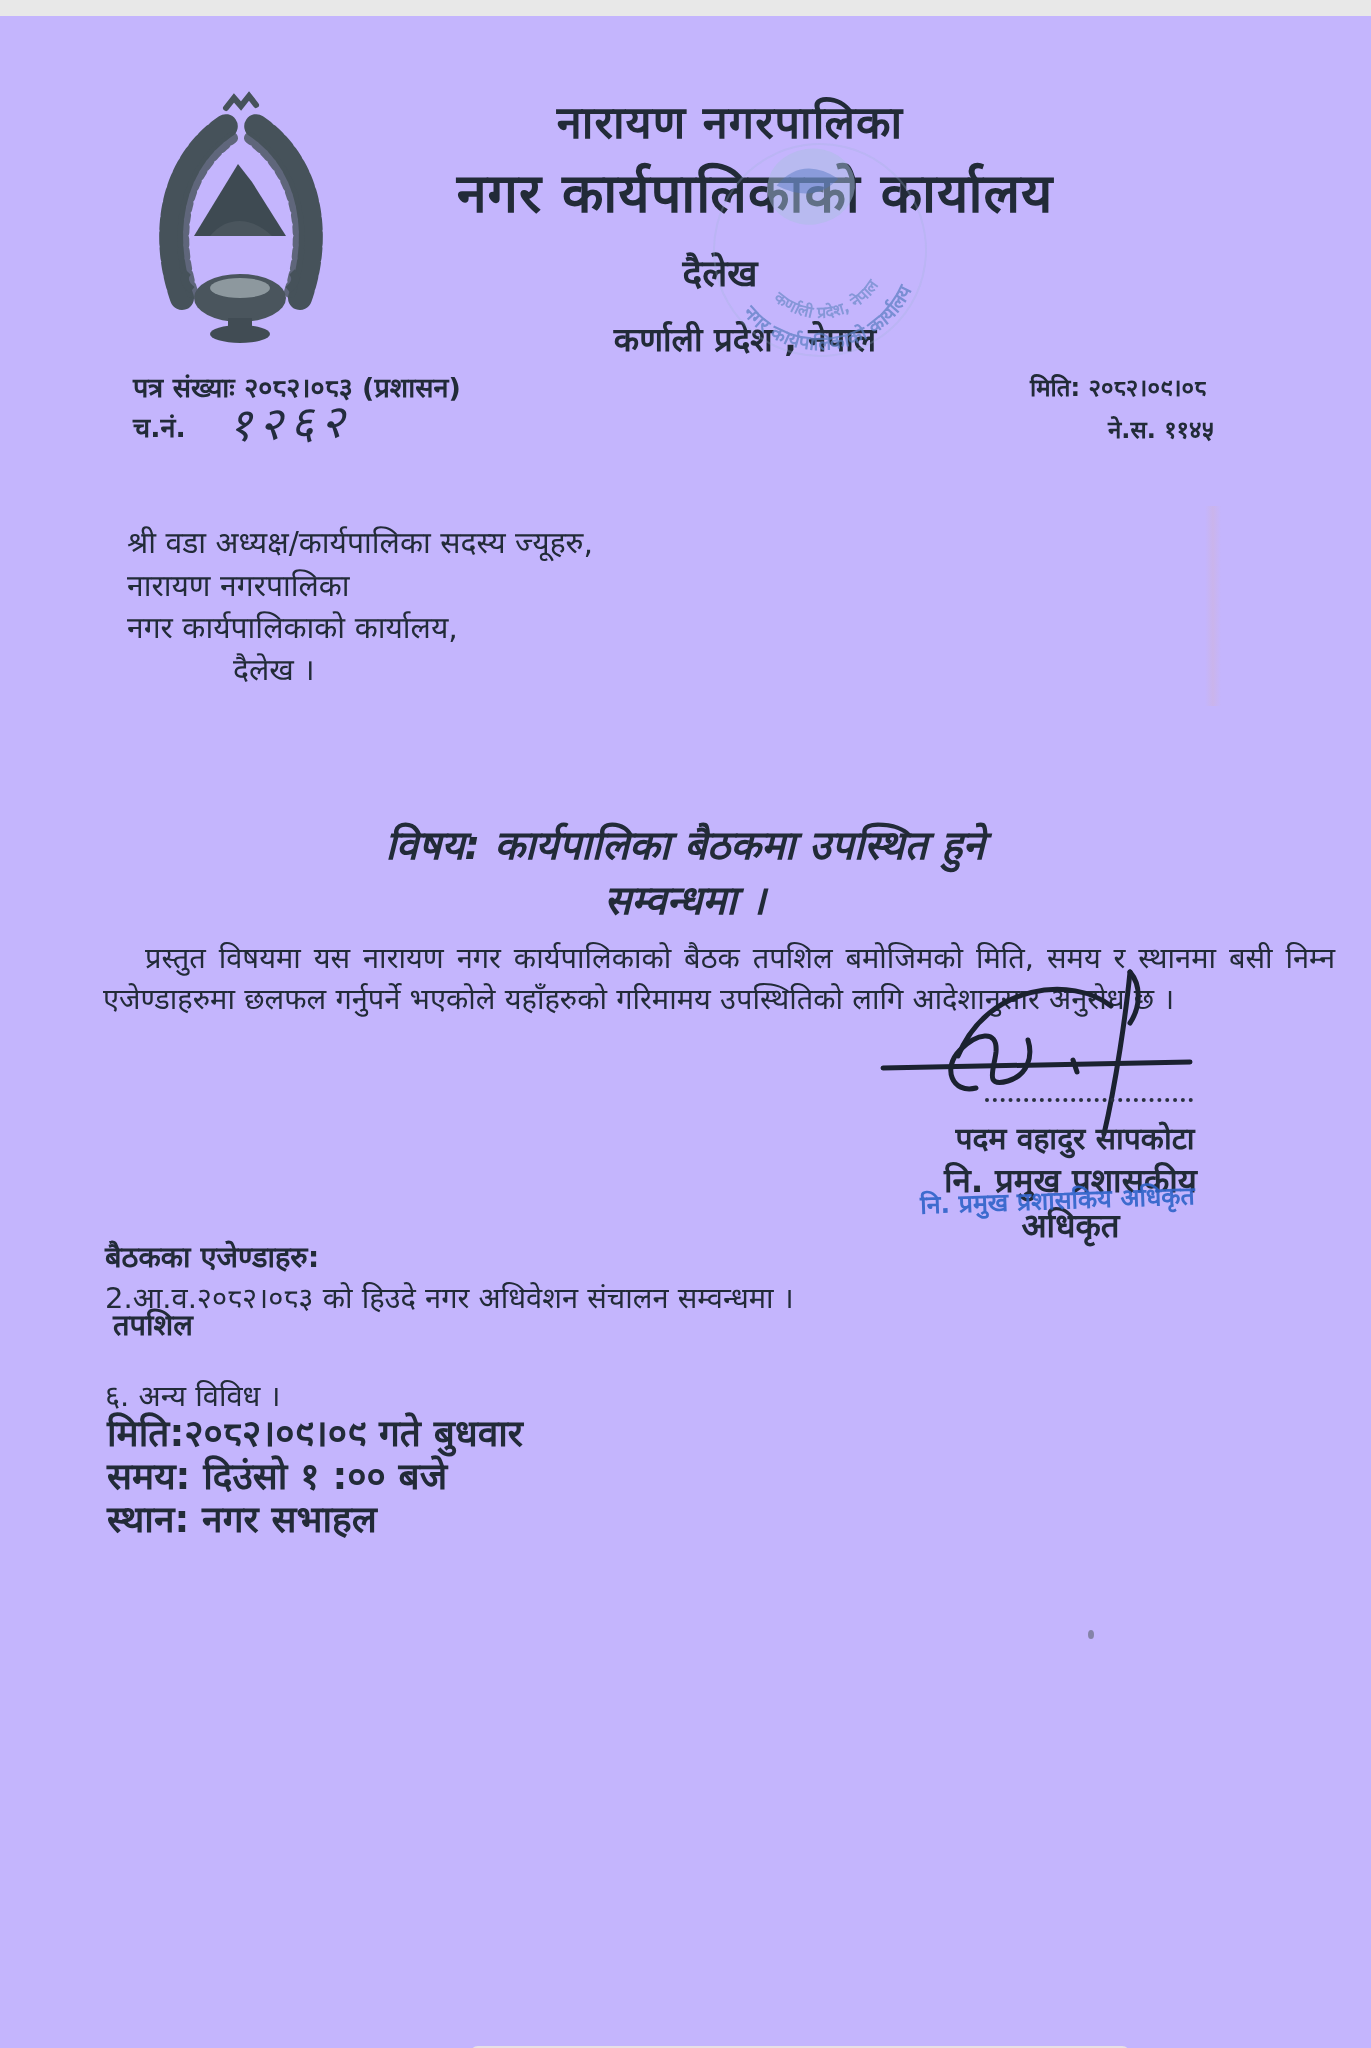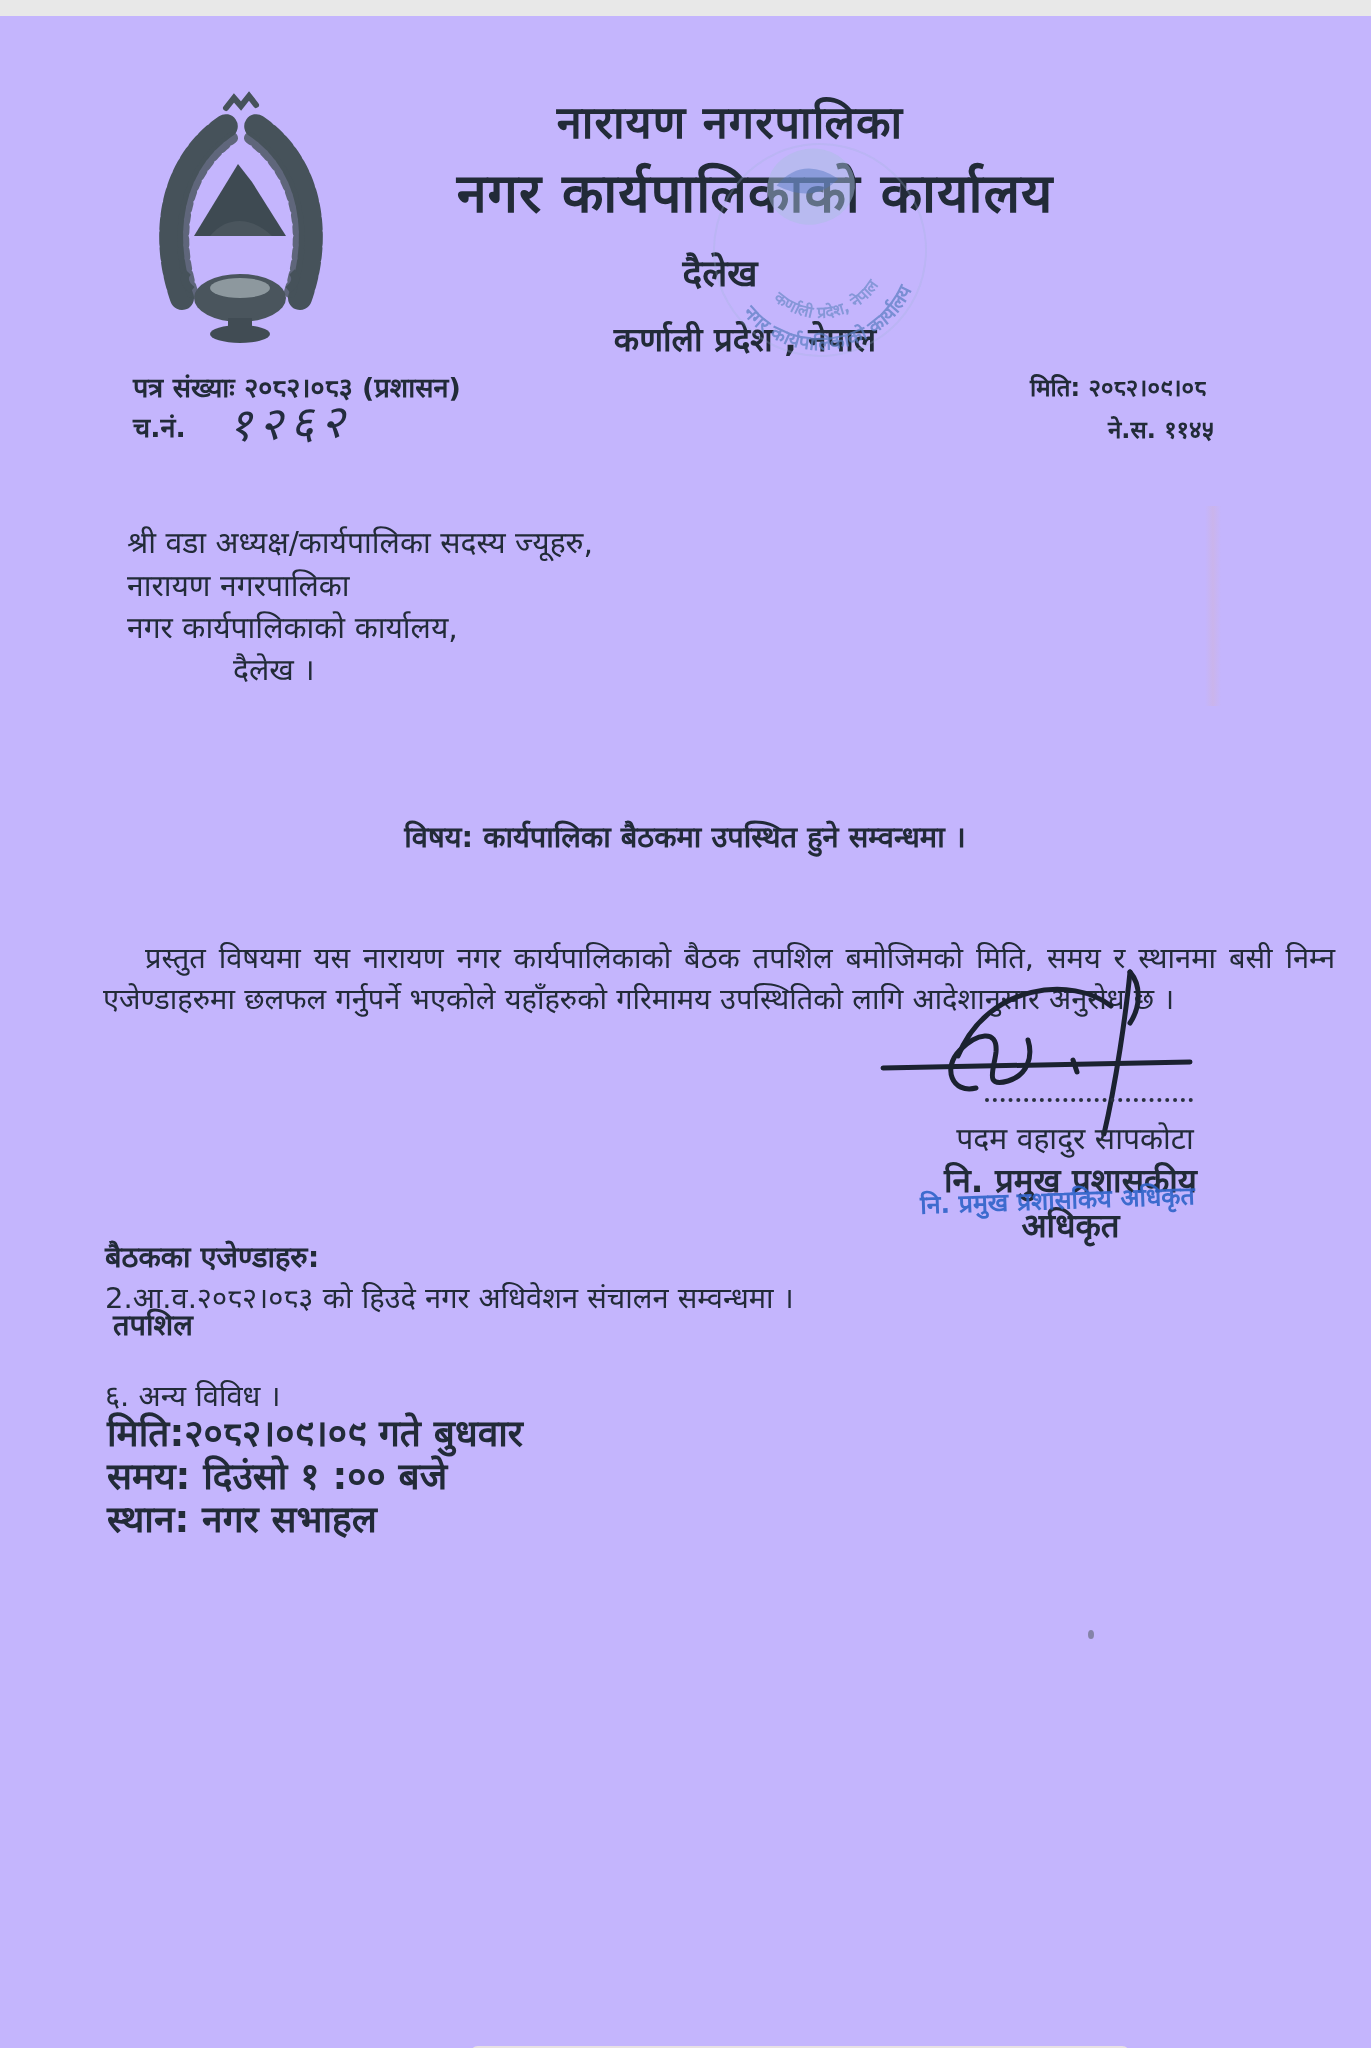--- a/index.html
+++ b/index.html
@@ -22,27 +22,27 @@
   .province { font-size: 33px; }
 
   .meta   { font-size: 27px; }
   .meta-r { font-size: 24px; }
   .handwrit {
     font-size: 46px; font-style: italic; letter-spacing: 7px;
     color: #232c3e; transform: rotate(-2deg); font-weight: 500;
   }
 
   .addr { font-size: 30px; line-height: 42px; }
-  .subject { font-size: 29px; font-weight: 600; }
+  .subject { font-size: 40px; font-weight: 600; font-style: italic; }
   .body-par {
     font-size: 29px; line-height: 41px;
     text-align: justify; text-indent: 42px;
   }
 
-  .sig-name { font-size: 30px; font-weight: 400; }
+  .sig-name { font-size: 30px; font-weight: 700; }
   .sig-desig { font-size: 33px; font-weight: 600; }
   .sig-stamp {
     font-size: 25px; font-weight: bold; color: #2f63c9;
     transform: rotate(-2deg); opacity: 0.9; white-space: nowrap;
   }
   .dotline { border-bottom: 4px dotted #2a3140; height: 0; }
 
   .agn { font-size: 29px; }
   .dtl { font-size: 37px; font-weight: 600; }
 

